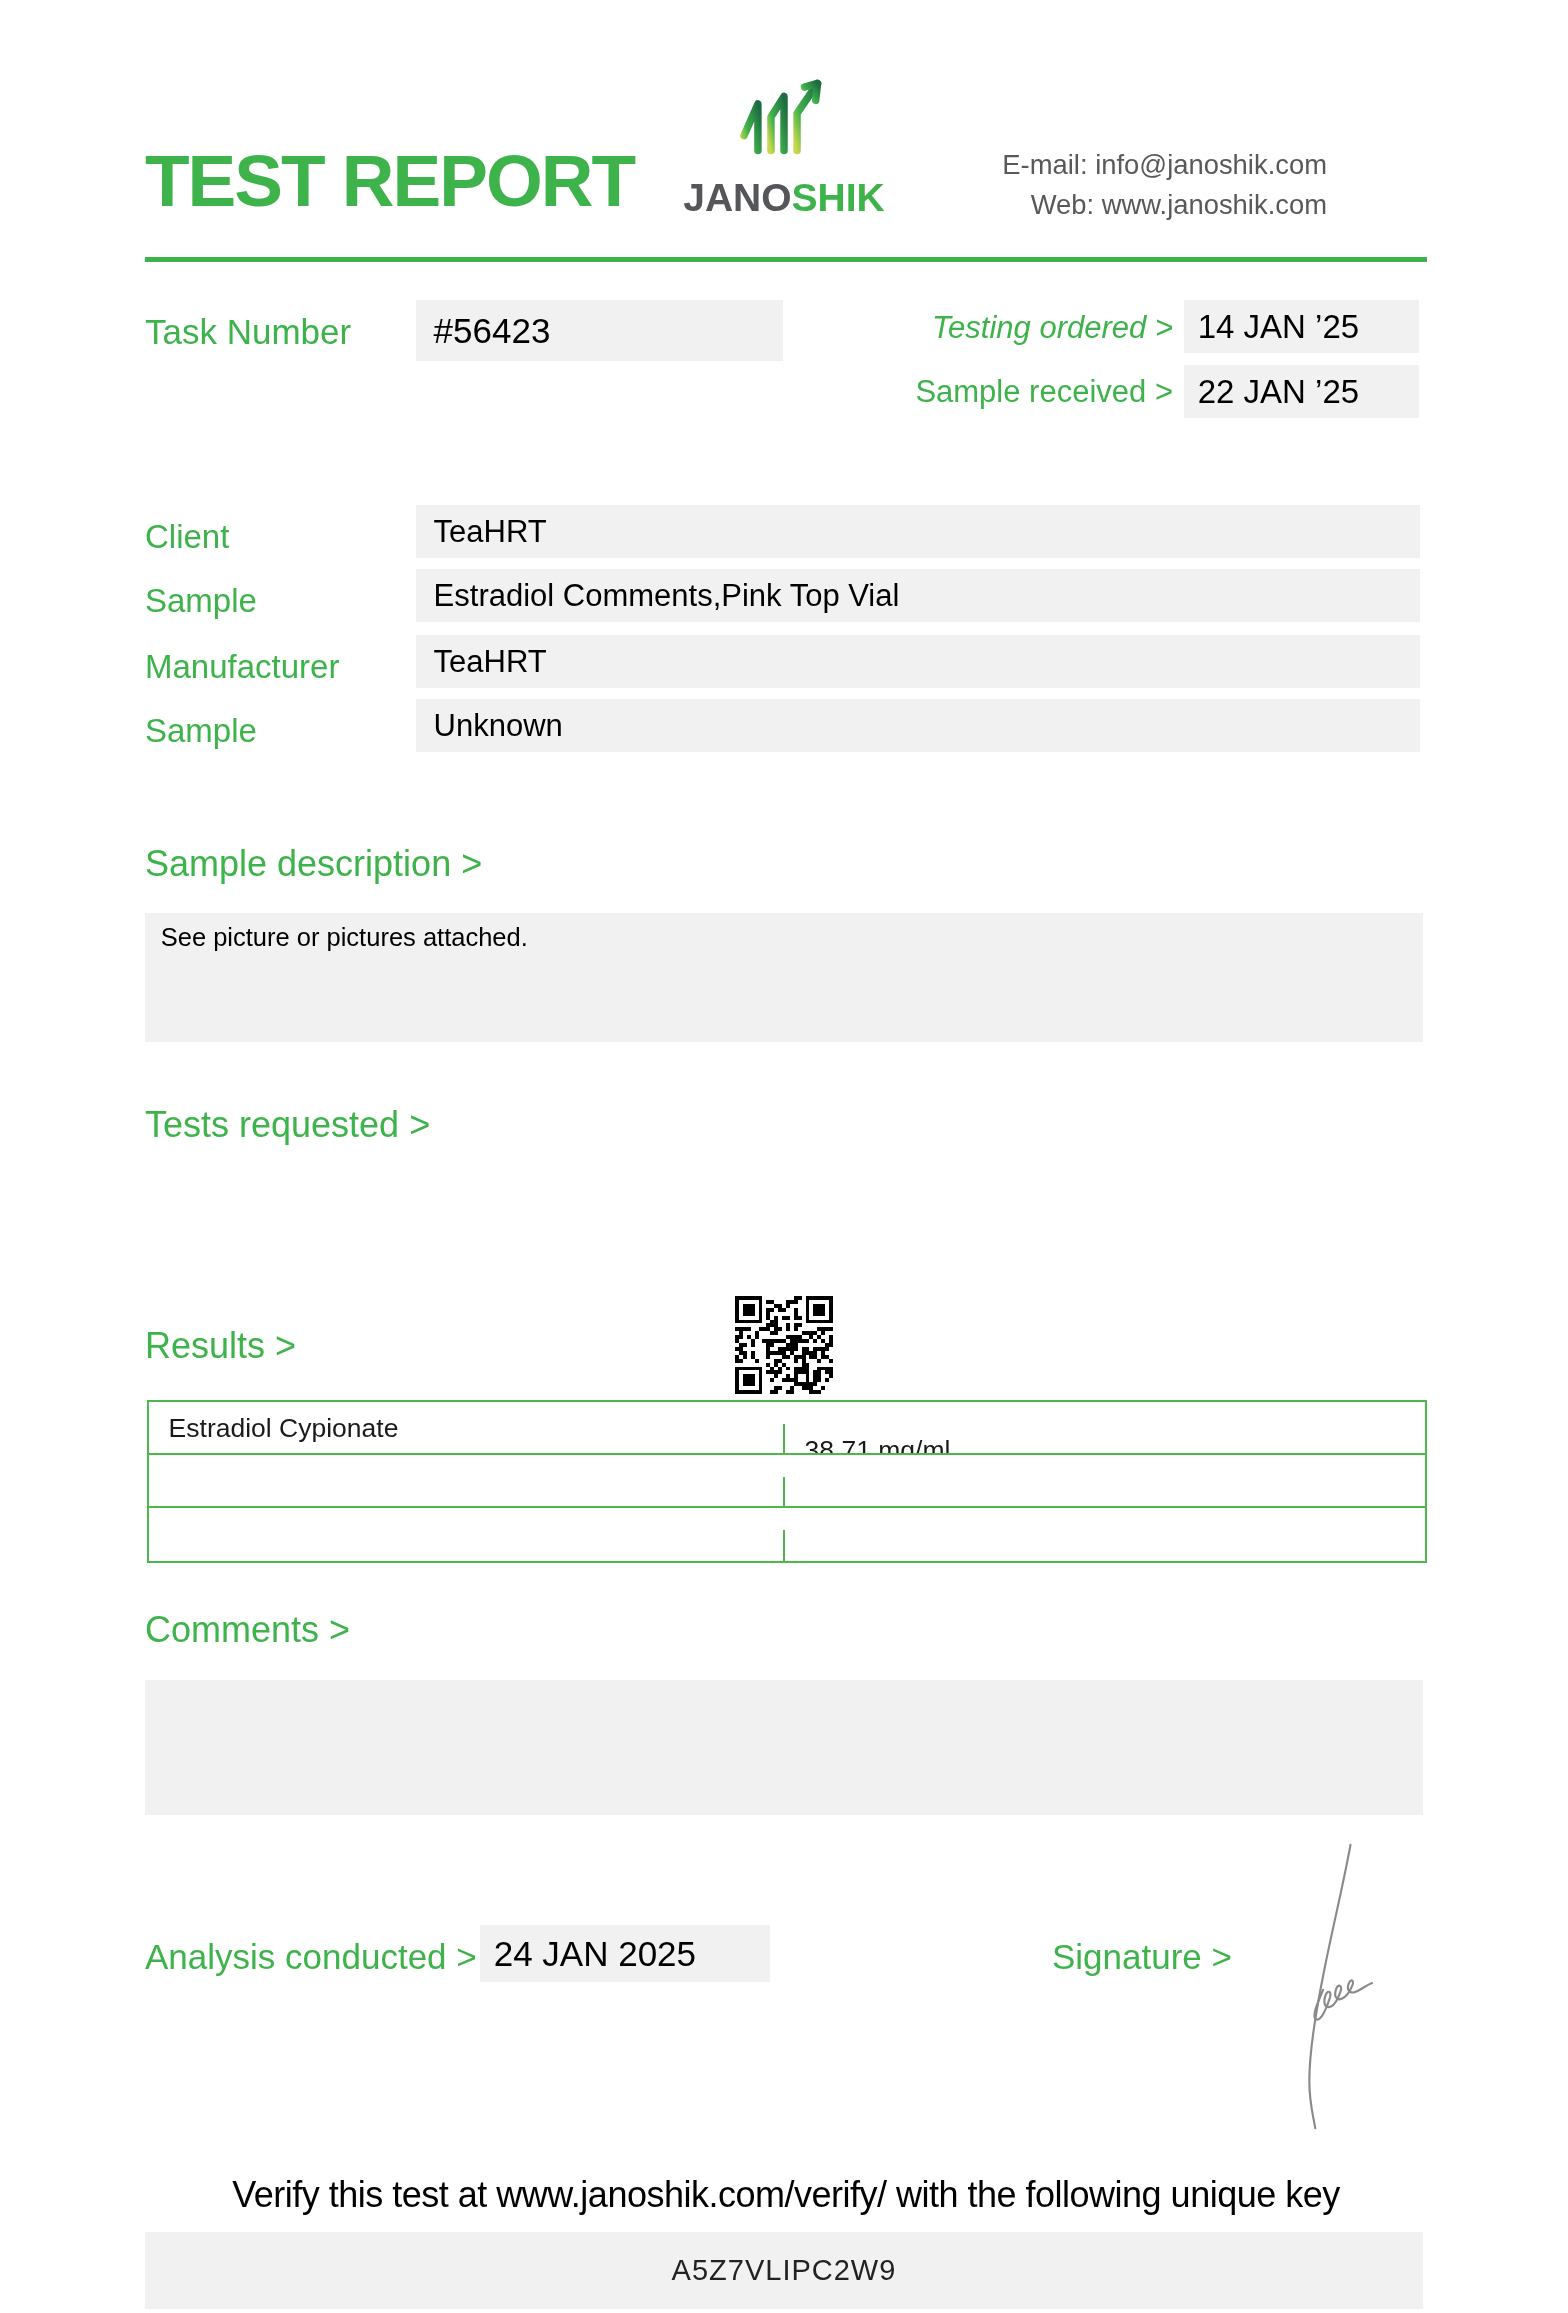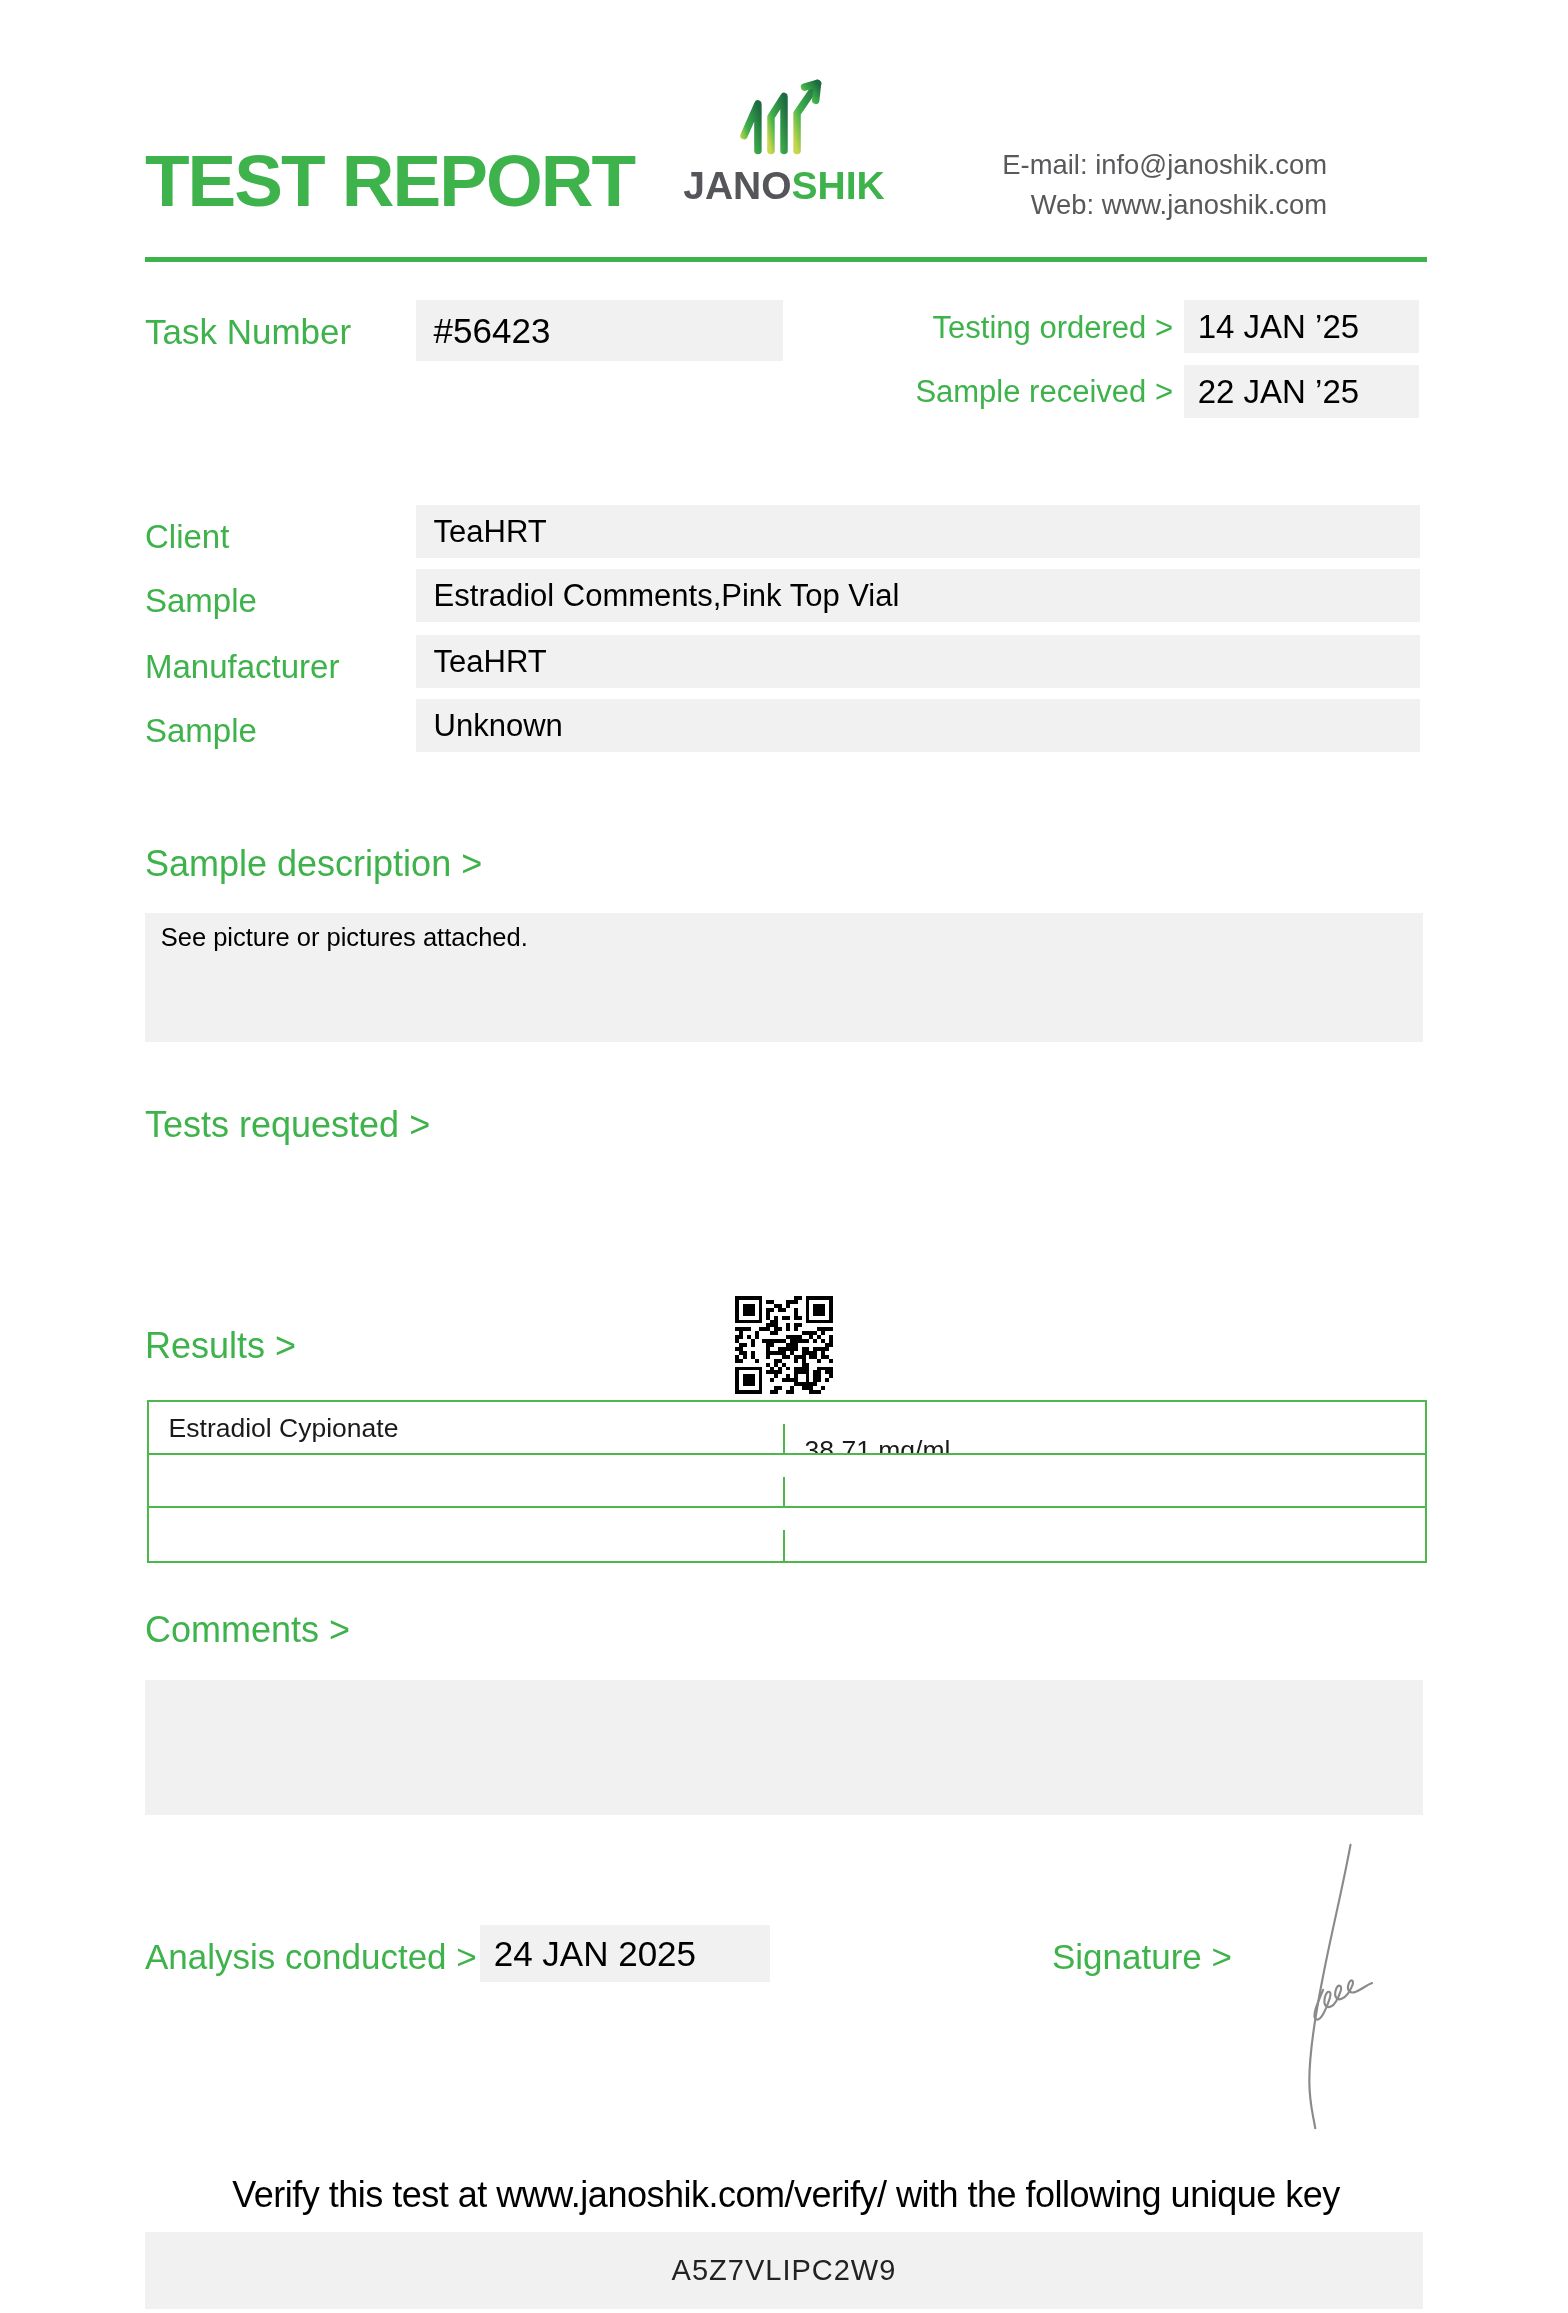--- a/index.html
+++ b/index.html
@@ -4,33 +4,33 @@
 <style>
   html,body{margin:0;padding:0;background:#ffffff;}
   #page{
     position:relative;width:1468px;height:2313px;background:#ffffff;
     font-family:"Liberation Sans", sans-serif;color:#1a1a1a;overflow:hidden;
   }
   .abs{position:absolute;}
   
   .title{left:145px;top:139px;font-size:73px;font-weight:bold;color:#3eb24b;letter-spacing:-2px;}
   .logo{left:674px;top:76px;width:220px;display:flex;flex-direction:column;align-items:center;}
-  .logo-word{font-size:39px;font-weight:bold;letter-spacing:0px;margin-top:2px;text-align:right;}
+  .logo-word{font-size:39px;font-weight:bold;letter-spacing:0px;margin-top:14px;text-align:right;}
   .logo-word .gray{color:#55565a;}
   .logo-word .green{color:#3eb24b;}
   .contact{right:141px;top:145px;text-align:right;font-size:27.4px;color:#58595b;line-height:40px;}
   .rule{left:145px;top:257px;width:1282px;height:4.9px;background:#3eb24b;}
   
   .glabel{color:#3eb24b;}
   .gbox{background:#f1f1f1;color:#000000;}
   
   .task-label{left:145px;top:312px;font-size:35px;}
   .task-box{left:416px;top:300px;width:367px;height:61px;font-size:35px;line-height:61px;padding-left:17.6px;box-sizing:border-box;}
   .date-label{width:310px;text-align:right;font-size:31px;}
-  .dl1{left:863px;top:310px;} .dl2{left:863px;top:374px;}
+  .dl1{left:863px;top:310px;font-style:italic;} .dl2{left:863px;top:374px;}
   .date-box{width:235px;height:53px;font-size:33px;line-height:53px;padding-left:13.7px;box-sizing:border-box;}
   .db1{left:1184px;top:300px;} .db2{left:1184px;top:365px;}
   
   .info-label{left:145px;font-size:33px;}
   .info-box{left:416px;width:1004px;height:53px;font-size:31px;line-height:53px;padding-left:17.6px;box-sizing:border-box;}
   
   .sec-h{left:145px;font-size:36px;color:#3eb24b;}
   .wide-box{left:145px;width:1278px;box-sizing:border-box;padding:9.8px 15.7px;font-size:25.5px;}
   
   .rtable{left:147px;top:1400px;width:1280px;border:2.9px solid #4db74b;display:grid;

